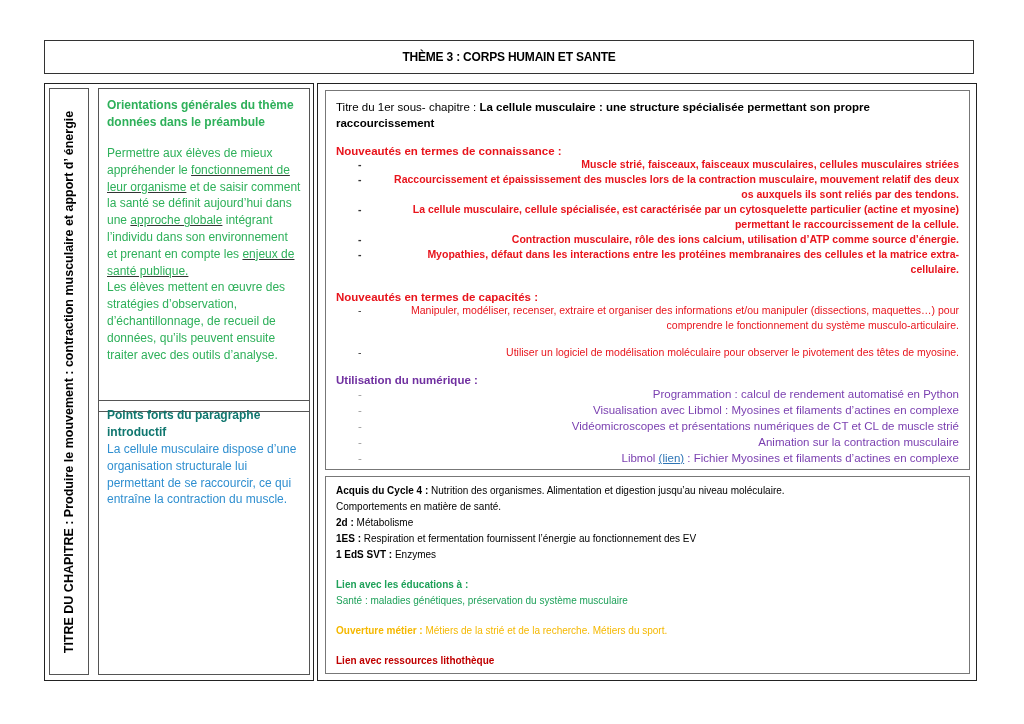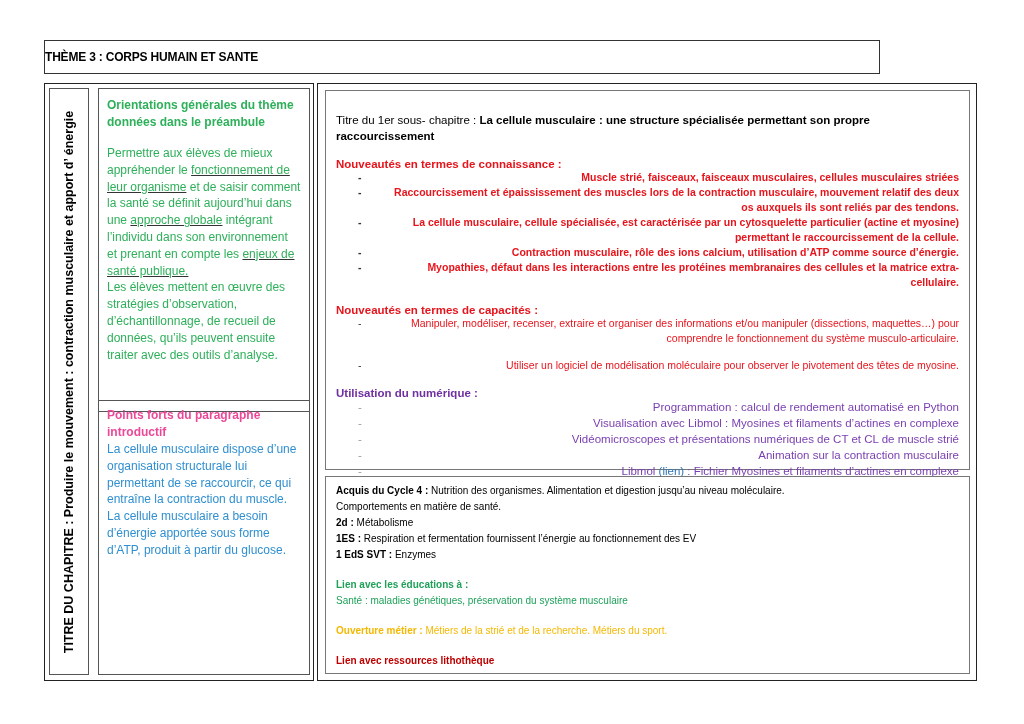--- a/index.html
+++ b/index.html
@@ -1,54 +1,54 @@
 <!DOCTYPE html>
 <html><head>
   <meta charset="utf-8">
   <style>
     html, body { margin: 0; padding: 0; background: #ffffff; }
     body { width: 1024px; height: 724px; position: relative; overflow: hidden;
            font-family: "Liberation Sans", sans-serif; color: #000; }
 
-    .theme-box { position: absolute; left: 44px; top: 40px; width: 836px; height: 34px;
+    .theme-box { position: absolute; left: 44px; top: 40px; width: 930px; height: 34px;
                  border: 1px solid #333; box-sizing: border-box;
-                 display: flex; align-items: center; justify-content: flex-start; }
+                 display: flex; align-items: center; justify-content: center; }
     .theme-title { font-size: 12px; font-weight: bold; letter-spacing: -0.2px; }
 
     .left-outer { position: absolute; left: 44px; top: 83px; width: 270px; height: 598px;
                   border: 1px solid #222; box-sizing: border-box; }
     .vertical-box { position: absolute; left: 4px; top: 4px; width: 40px; height: 587px;
                     border: 1px solid #555; box-sizing: border-box; }
     .vertical-text { position: absolute; left: 50%; top: 50%; width: 580px;
                      transform: translate(-50%, -50%) rotate(-90deg);
                      font-size: 12.5px; font-weight: bold; white-space: nowrap; text-align: center; }
 
     .orient-box { position: absolute; left: 53px; top: 4px; width: 212px; height: 324px;
                   border: 1px solid #555; box-sizing: border-box; padding: 8px 8px; }
     .points-box { position: absolute; left: 53px; top: 316px; width: 212px; height: 275px;
                   border: 1px solid #555; box-sizing: border-box; padding: 6px 8px; }
 
     .green { color: #2eb05a; }
     .blue { color: #2f8fd0; }
-    .blue-title { color: #ec4899; }
+    .blue-title { color: #0f766e; }
     .red { color: #e8141c; }
     .purple { color: #7030a0; }
     .purple-item { color: #7a3fb0; }
     .orange { color: #f5b800; }
     .darkred { color: #c00000; }
     .green2 { color: #1fa15a; }
 
     .col-text { font-size: 12px; line-height: 16.8px; }
     .col-head { font-size: 12px; font-weight: bold; line-height: 17px; }
     .ul { text-decoration: underline; text-decoration-color: #333; }
 
     .right-outer { position: absolute; left: 317px; top: 83px; width: 660px; height: 598px;
                    border: 1px solid #222; box-sizing: border-box; }
     .sub-box { position: absolute; left: 7px; top: 6px; width: 645px; height: 380px;
-               border: 1px solid #777; box-sizing: border-box; padding: 21px 10px; }
+               border: 1px solid #777; box-sizing: border-box; padding: 8px 10px; }
     .acq-box { position: absolute; left: 7px; top: 392px; width: 645px; height: 198px;
                border: 1px solid #777; box-sizing: border-box; padding: 6px 10px; }
 
     .small { font-size: 10.5px; line-height: 15px; }
     .med { font-size: 11.5px; line-height: 16px; }
     .sec-head { font-size: 11.5px; font-weight: bold; margin-top: 10px; }
     .list { list-style: none; margin: 0; padding: 0 0 0 22px; text-align: right; }
     .list li { position: relative; padding-left: 22px; }
     .list li::before { content: "-"; position: absolute; left: 0; top: 0; color: #333; }
     .list.purple-list li::before { color: #999; }
@@ -71,21 +71,20 @@
   <div class="orient-box">
     <div class="col-head green">Orientations générales du thème données dans le préambule</div>
     <div class="gap" style="height:14px"></div>
     <div class="col-text green"><span>Permettre aux élèves de mieux appréhender le </span><span class="ul">fonctionnement de leur organisme</span><span> et de saisir comment la santé se définit aujourd’hui dans une </span><span class="ul">approche globale</span><span> intégrant l’individu dans son environnement et prenant en compte les </span><span class="ul">enjeux de santé publique.</span></div>
     <div class="col-text green">Les élèves mettent en œuvre des stratégies d’observation, d’échantillonnage, de recueil de données, qu’ils peuvent ensuite traiter avec des outils d’analyse.</div>
   </div>
 
   <div class="points-box">
     <div class="col-head blue-title">Points forts du paragraphe introductif</div>
     <div class="col-text blue">La cellule musculaire dispose d’une organisation structurale lui permettant de se raccourcir, ce qui entraîne la contraction du muscle.</div>
-    <div class="col-text blue">La cellule musculaire a besoin d’énergie apportée sous forme d’ATP, produit à partir du glucose.</div>
   </div>
 </div>
 
 <div class="right-outer">
   <div class="sub-box">
     <div class="med">
       <span>Titre du 1er sous- chapitre : </span><b>La cellule musculaire : une structure spécialisée permettant son propre raccourcissement</b>
     </div>
 
     <div class="sec-head red" style="margin-top:14px">Nouveautés en termes de connaissance :</div>

